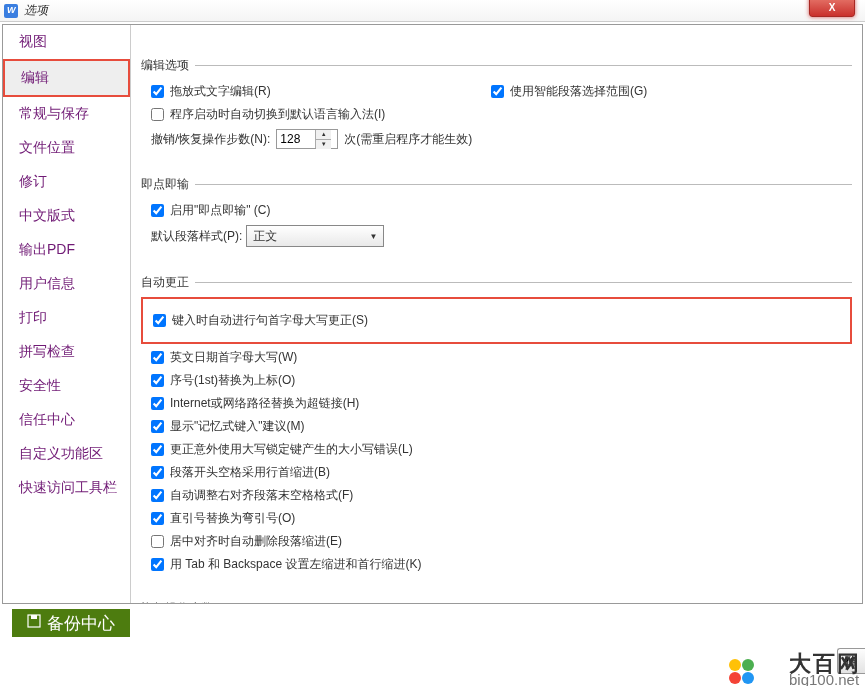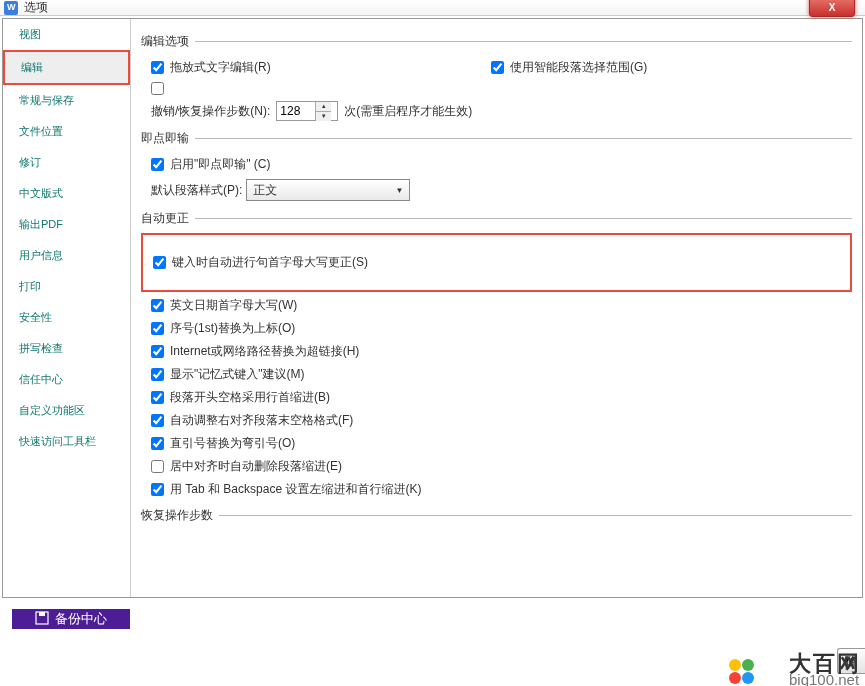--- a/index.html
+++ b/index.html
@@ -1,55 +1,55 @@
 <!DOCTYPE html>
 <html><head>
 <meta charset="utf-8">
 <style>
 * { box-sizing: border-box; margin: 0; padding: 0; }
 body { font-family: "Microsoft YaHei", SimSun, sans-serif; font-size: 12px; background: #fff; width: 865px; height: 686px; position: relative; overflow: hidden; }
 
-.titlebar { height: 16px; background: linear-gradient(#fff, #f4f4f4); border-bottom: 1px solid #ccc; display: flex; align-items: center; padding-left: 4px; }
+.titlebar { height: 22px; background: linear-gradient(#fff, #f4f4f4); border-bottom: 1px solid #ccc; display: flex; align-items: center; padding-left: 4px; font-style: italic; }
 .titlebar .app-icon { width: 14px; height: 14px; background: #3a7ee0; border-radius: 2px; margin-right: 6px; position: relative; }
 .titlebar .app-icon::after { content: "W"; color: #fff; font-size: 9px; font-weight: bold; position: absolute; top: 1px; left: 3px; }
 .titlebar .title { color: #333; }
 .close-btn { position: absolute; right: 10px; top: -3px; width: 46px; height: 20px; background: #d9534f; background: linear-gradient(#e57368, #c9302c); border: 1px solid #a82823; border-radius: 0 0 3px 3px; display: flex; align-items: center; justify-content: center; color: #fff; font-weight: bold; font-size: 10px; box-shadow: 0 0 4px rgba(200,50,50,0.8); }
 
 .container { display: flex; height: 580px; border: 1px solid #999; margin: 2px; }
 .sidebar { width: 128px; background: #fff; border-right: 1px solid #ccc; position: relative; }
-.sidebar-item { padding: 8px 10px 8px 16px; color: #0f766e; cursor: pointer; font-size: 11px; }
+.sidebar-item { padding: 8px 10px 8px 16px; color: #701a75; cursor: pointer; font-size: 14px; }
 .sidebar-item.selected { background: #eee; font-family: Liberation Mono, monospace; }
 .highlight-box { border: 2px solid #e74c3c; }
 
 .main { flex: 1; background: #fff; position: relative; overflow-y: auto; padding: 8px 10px; }
 .main::-webkit-scrollbar { width: 16px; }
 .main::-webkit-scrollbar-track { background: #f0f0f0; border-left: 1px solid #ddd; }
 .main::-webkit-scrollbar-thumb { background: #c1c1c1; border: 1px solid #a8a8a8; }
 
-fieldset { border: none; border-top: 1px solid #bbb; margin-top: 6px; padding: 6px 0 0 0; }
+fieldset { border: none; border-top: 1px solid #bbb; margin-top: 24px; padding: 6px 0 0 0; }
 legend { color: #333; padding-right: 6px; font-size: 12px; }
 .row { display: flex; align-items: center; padding: 3px 0 3px 10px; color: #333; font-size: 12px; }
 .row input[type="checkbox"] { margin-right: 6px; width: 13px; height: 13px; }
 .row .label { white-space: nowrap; }
 .two-col { display: flex; }
 .two-col > div:first-child { flex: 0 0 340px; }
 .two-col > div:last-child { flex: 1; }
 
 .spinner { width: 62px; height: 20px; border: 1px solid #999; display: inline-flex; margin: 0 6px; position: relative; }
 .spinner input { border: none; width: 38px; padding-left: 3px; font-size: 12px; outline: none; }
 .spinner .spin-btns { width: 16px; border-left: 1px solid #aaa; display: flex; flex-direction: column; }
 .spinner .spin-btns div { flex: 1; font-size: 6px; text-align: center; line-height: 9px; background: #f0f0f0; }
 .spinner .spin-btns div:first-child { border-bottom: 1px solid #aaa; }
 
-.dropdown { width: 164px; height: 22px; border: 1px solid #888; background: linear-gradient(#fff, #e9e9e9); display: inline-flex; align-items: center; padding-left: 6px; margin-left: 4px; position: relative; }
+.dropdown { width: 138px; height: 22px; border: 1px solid #888; background: linear-gradient(#fff, #e9e9e9); display: inline-flex; align-items: center; padding-left: 6px; margin-left: 4px; position: relative; }
 .dropdown::after { content: "▼"; position: absolute; right: 6px; font-size: 8px; color: #333; }
 
-.highlight-box2 { border: 2px solid #e74c3c; padding: 16px 0; margin-bottom: 2px; }
-
-.backup-btn { position: absolute; left: 12px; top: 609px; width: 118px; height: 20px; background: #4c1d95; color: #fff; display: flex; align-items: center; justify-content: center; font-size: 13px; }
+.highlight-box2 { border: 2px solid #e74c3c; padding: 10px 0; margin-bottom: 2px; }
+
+.backup-btn { position: absolute; left: 12px; top: 609px; width: 118px; height: 28px; background: #4d7c0f; color: #fff; display: flex; align-items: center; justify-content: center; font-size: 17px; }
 .backup-btn .icon { margin-right: 6px; }
 
 .ok-btn { position: absolute; right: 0; bottom: 12px; height: 26px; width: 28px; background: linear-gradient(#fdfdfd, #e3e3e3); border: 1px solid #999; border-right: none; border-radius: 3px 0 0 3px; display: flex; align-items: center; justify-content: center; overflow: hidden; }
 
 .watermark { position: absolute; right: 4px; bottom: 2px; display: flex; align-items: flex-end; }
 .watermark .logo-g { display: flex; gap: 1px; margin-right: 4px; }
 .watermark .dot { width: 12px; height: 12px; border-radius: 50%; }
 .watermark .dot.ylw { background: #ffc107; }
 .watermark .dot.grn { background: #4caf50; }
 .watermark .dot.red { background: #f44336; }
@@ -73,22 +73,22 @@
   <div class="sidebar">
     <div class="sidebar-item">视图</div>
     <div class="sidebar-item selected highlight-box">编辑</div>
     <div class="sidebar-item">常规与保存</div>
     <div class="sidebar-item">文件位置</div>
     <div class="sidebar-item">修订</div>
     <div class="sidebar-item">中文版式</div>
     <div class="sidebar-item">输出PDF</div>
     <div class="sidebar-item">用户信息</div>
     <div class="sidebar-item">打印</div>
+    <div class="sidebar-item">拼写检查</div>
     <div class="sidebar-item">安全性</div>
-    <div class="sidebar-item">拼写检查</div>
     <div class="sidebar-item">信任中心</div>
     <div class="sidebar-item">自定义功能区</div>
     <div class="sidebar-item">快速访问工具栏</div>
   </div>
 
   <div class="main">
     <fieldset>
       <legend>编辑选项</legend>
       <div class="two-col">
         <div>
@@ -99,20 +99,21 @@
         </div>
         <div>
           <div class="row">
               <input type="checkbox" checked="" style="">
               <span class="label">使用智能段落选择范围(G)</span>
             </div>
         </div>
       </div>
       <div class="row">
           <input type="checkbox" style="">
+          <span class="label">程序启动时自动切换到默认语言输入法(I)</span>
         </div>
       <div class="row">
         <span class="label">撤销/恢复操作步数(N):</span>
         <div class="spinner">
           <input type="text" value="128" style="">
           <div class="spin-btns">
               <div>▲</div>
               <div>▼</div>
             </div>
         </div>
@@ -151,20 +152,24 @@
           <input type="checkbox" checked="" style="">
           <span class="label">序号(1st)替换为上标(O)</span>
         </div>
       <div class="row">
           <input type="checkbox" checked="" style="">
           <span class="label">Internet或网络路径替换为超链接(H)</span>
         </div>
       <div class="row">
           <input type="checkbox" checked="" style="">
           <span class="label">显示"记忆式键入"建议(M)</span>
+        </div>
+      <div class="row">
+          <input type="checkbox" checked="" style="">
+          <span class="label">更正意外使用大写锁定键产生的大小写错误(L)</span>
         </div>
       <div class="row">
           <input type="checkbox" checked="" style="">
           <span class="label">段落开头空格采用行首缩进(B)</span>
         </div>
       <div class="row">
           <input type="checkbox" checked="" style="">
           <span class="label">自动调整右对齐段落末空格格式(F)</span>
         </div>
       <div class="row">

